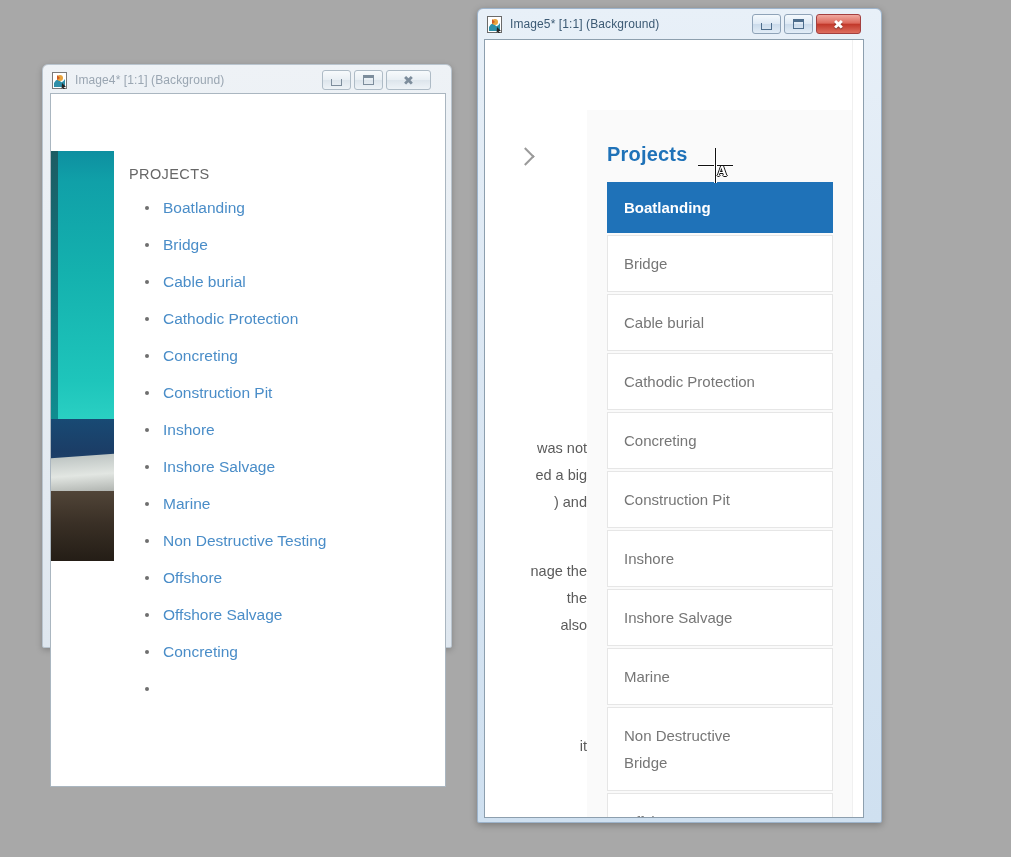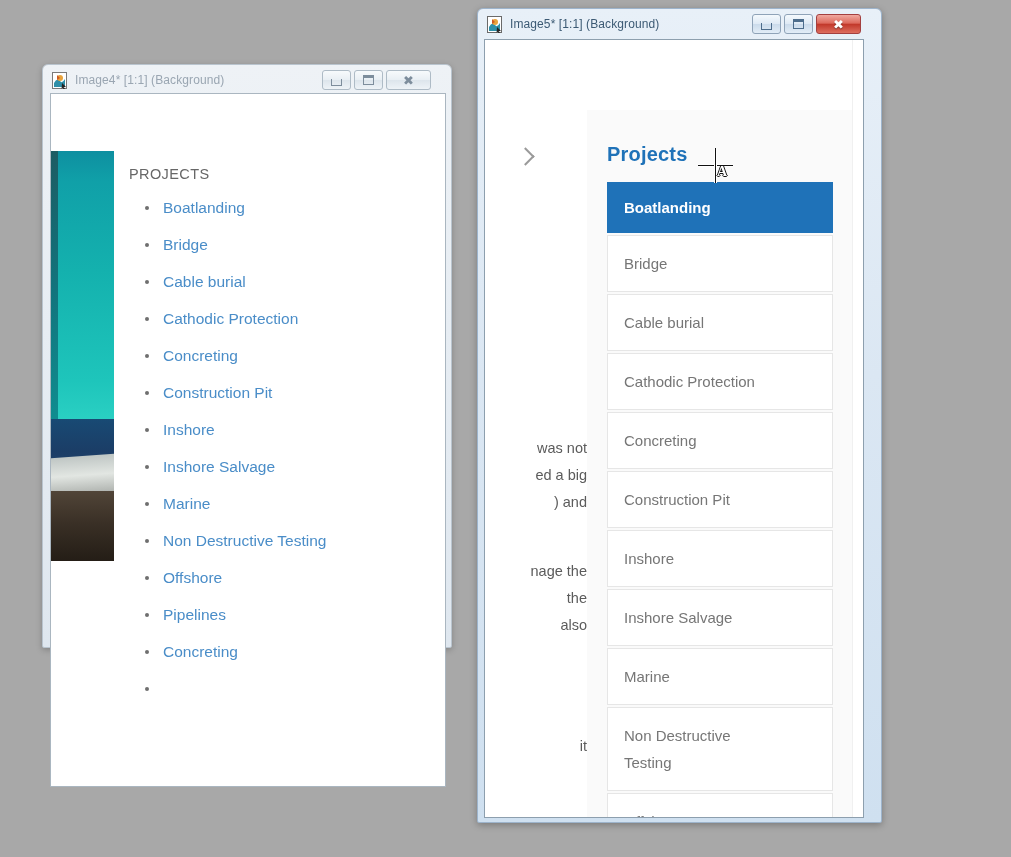--- a/index.html
+++ b/index.html
@@ -395,21 +395,21 @@
           <li><span>Bridge</span></li>
           <li><span>Cable burial</span></li>
           <li><span>Cathodic Protection</span></li>
           <li><span>Concreting</span></li>
           <li><span>Construction Pit</span></li>
           <li><span>Inshore</span></li>
           <li><span>Inshore Salvage</span></li>
           <li><span>Marine</span></li>
           <li><span>Non Destructive Testing</span></li>
           <li><span>Offshore</span></li>
-          <li><span>Pipelines</span></li>
+          <li><span>Offshore Salvage</span></li>
           <li><span>Concreting</span></li>
           <li></li>
         </ul>
       </div>
 
     </div>
   </div>
 </div>
 
 <div class="window" id="window-image5">
@@ -459,21 +459,21 @@
           <li class="selected"><span>Boatlanding</span></li>
           <li><span>Bridge</span></li>
           <li><span>Cable burial</span></li>
           <li><span>Cathodic Protection</span></li>
           <li><span>Concreting</span></li>
           <li><span>Construction Pit</span></li>
           <li><span>Inshore</span></li>
           <li><span>Inshore Salvage</span></li>
           <li><span>Marine</span></li>
           <li class="wrap"><span>Non Destructive
-Testing</span></li>
+Bridge</span></li>
           <li><span>Offshore</span></li>
 
         </ul>
       </div>
 
       <div class="page-scroll-track"></div>
 
     </div>
   </div>
 </div>

